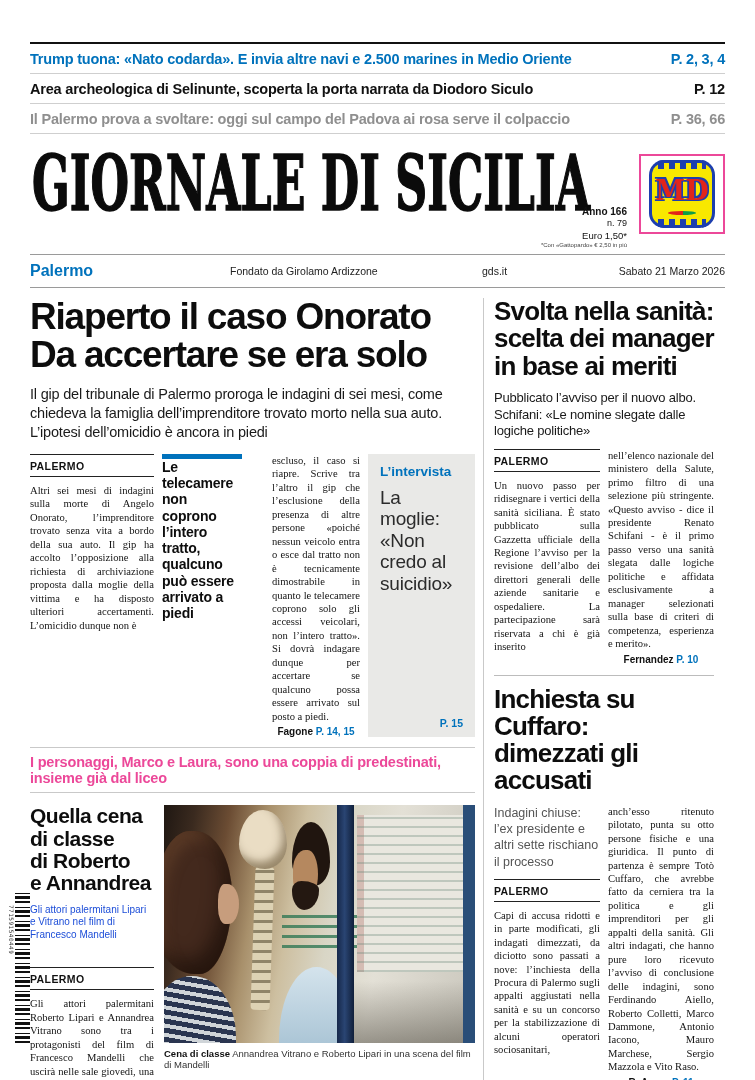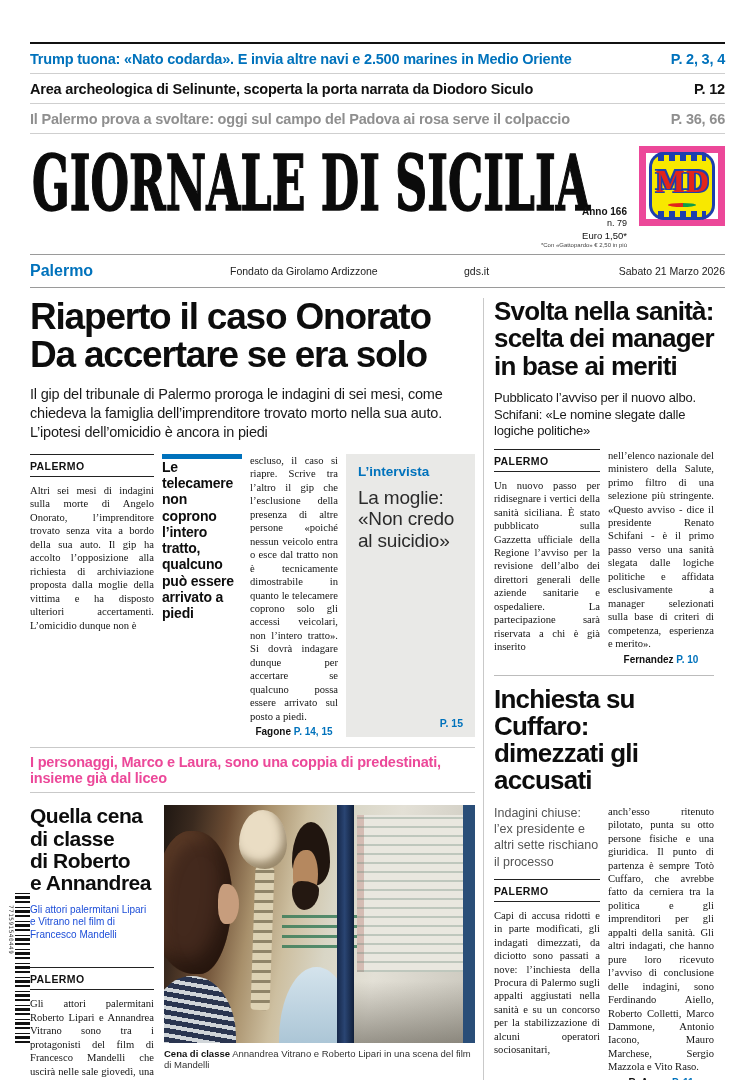--- a/index.html
+++ b/index.html
@@ -26,51 +26,51 @@
   
   .masthead { position:relative; height:120px; }
   .mast-svg { position:absolute; left:2px; top:6px; }
   .mast-svg text { font-family:"DejaVu Serif",serif; font-weight:bold; font-size:76px;
                    fill:#0b0b0b; stroke:#0b0b0b; stroke-width:1.6px; }
   .mast-info { position:absolute; right:98px; bottom:4px; text-align:right; line-height:1.3; color:#111; }
   .mi-anno { font-weight:bold; font-size:10px; display:block; }
   .mi-num { font-size:9px; display:block; }
   .mi-price { font-size:9.5px; display:block; }
   .mi-note { font-size:6px; color:#444; display:block; }
-  .md-box { position:absolute; right:0; top:12px; width:86px; height:80px; border:7px solid #ec4899;
+  .md-box { position:absolute; right:0; top:20px; width:86px; height:80px; border:2px solid #ec4899;
             background:#fff; display:flex; align-items:center; justify-content:center; }
   .md-badge { position:relative; width:66px; height:68px; background:#1d3fae; border-radius:15px; overflow:hidden; }
   .md-badge::before { content:""; position:absolute; inset:3px; background:#f8e800; border-radius:12px; }
   .md-teeth { position:absolute; left:9px; right:9px; height:9px;
               background:repeating-linear-gradient(90deg,#1d3fae 0 6px,rgba(0,0,0,0) 6px 11px); z-index:2; }
   .md-top { top:0; } .md-bottom { bottom:0; }
   .md-text { position:absolute; z-index:2; top:47%; left:50%; transform:translate(-50%,-55%);
              font-family:"DejaVu Serif",serif; font-weight:bold; font-size:27px; color:#e1251b;
              text-shadow:-1.5px -1.5px 0 #1d3fae,1.5px -1.5px 0 #1d3fae,-1.5px 1.5px 0 #1d3fae,1.5px 1.5px 0 #1d3fae; }
   .md-swoosh { position:absolute; z-index:2; left:50%; bottom:13px; transform:translateX(-50%);
                width:28px; height:4px; border-radius:50%;
                background:linear-gradient(90deg,#e1251b 0 55%,#0f9d48 55%); }
 
   
   .dateline { display:flex; align-items:center; border-top:1px solid #9a9a9a; border-bottom:1px solid #9a9a9a;
               padding:7px 0; font-size:10.5px; color:#222; }
   .dl-edition { color:#0072bc; font-weight:bold; font-size:16px; width:200px; }
-  .dl-founded { width:234px; }
+  .dl-founded { width:252px; }
   .dl-site { flex:1; }
   .dl-date { text-align:right; }
 
   
   .main { display:flex; margin-top:10px; }
   .col-left { width:445px; }
   .col-right { width:231px; margin-left:8px; border-left:1px solid #c9c9c9; padding-left:10px; }
 
   h1.lead-h { font-size:37px; line-height:1.02; letter-spacing:-1.2px; color:#0d0d0d; font-weight:bold; }
   .lead-deck { margin-top:12px; font-size:14.5px; line-height:1.3; color:#1a1a1a; letter-spacing:-.2px; }
   .story-row { display:flex; gap:8px; margin-top:12px; align-items:stretch; }
-  .sc1 { width:124px; } .sc-quote { width:80px; } .sc3 { width:88px; }
+  .sc1 { width:124px; } .sc-quote { width:80px; } .sc3 { width:88px;margin-left:22px; }
   .kicker { font-size:10.5px; font-weight:bold; letter-spacing:.4px; color:#111;
             border-top:1.5px solid #222; border-bottom:1px solid #222; padding:5px 0 4px; margin-bottom:7px; }
   .body-txt { font-family:"Liberation Serif",serif; font-size:10.6px; line-height:1.27;
               text-align:justify; color:#131313; }
   .byline { margin-top:3px; text-align:center; font-size:10px; font-weight:bold; color:#111; }
   .byline .pg { color:#0072bc; }
   .pull-quote { border-top:5px solid #0072bc; font-size:14px; line-height:1.16;
                 font-weight:bold; color:#0d0d0d; letter-spacing:-.2px; }
   .gray-box { flex:1; background:#e9e9e7; padding:10px 12px 8px; display:flex; flex-direction:column; }
   .gb-label { color:#0072bc; font-weight:bold; font-size:13.5px; margin-bottom:8px; }

